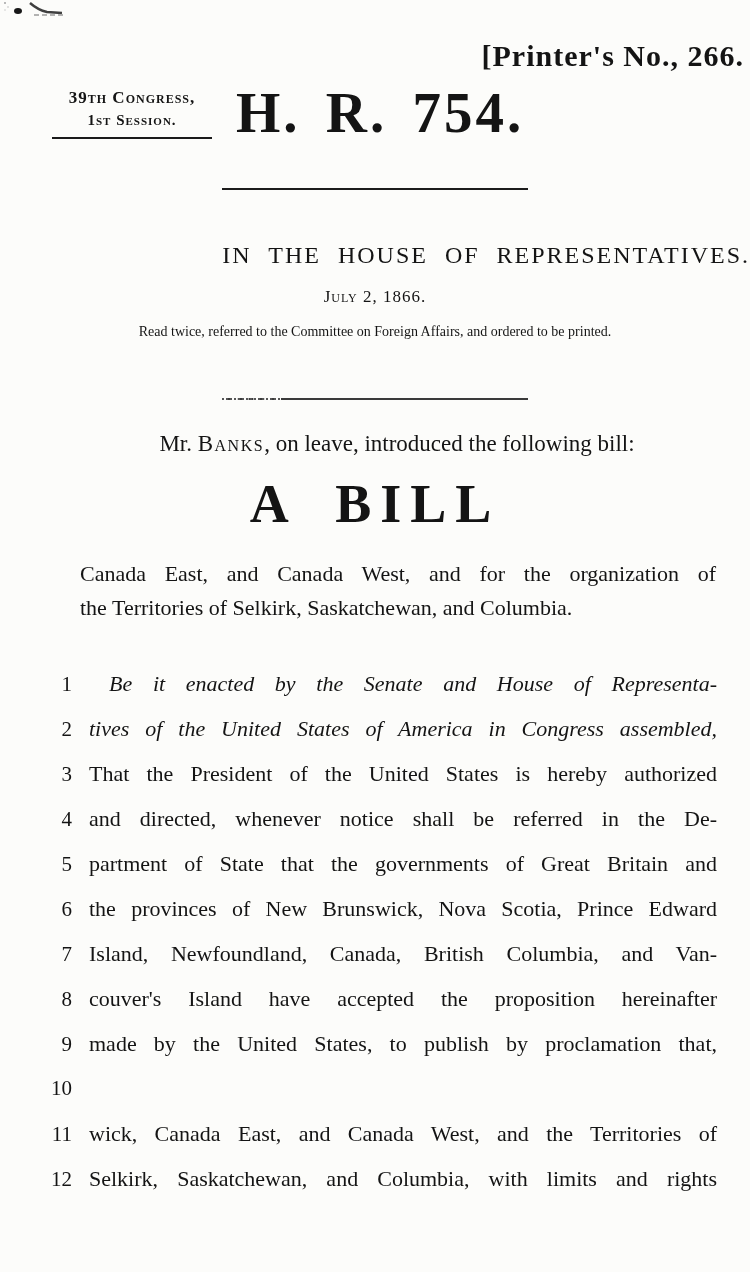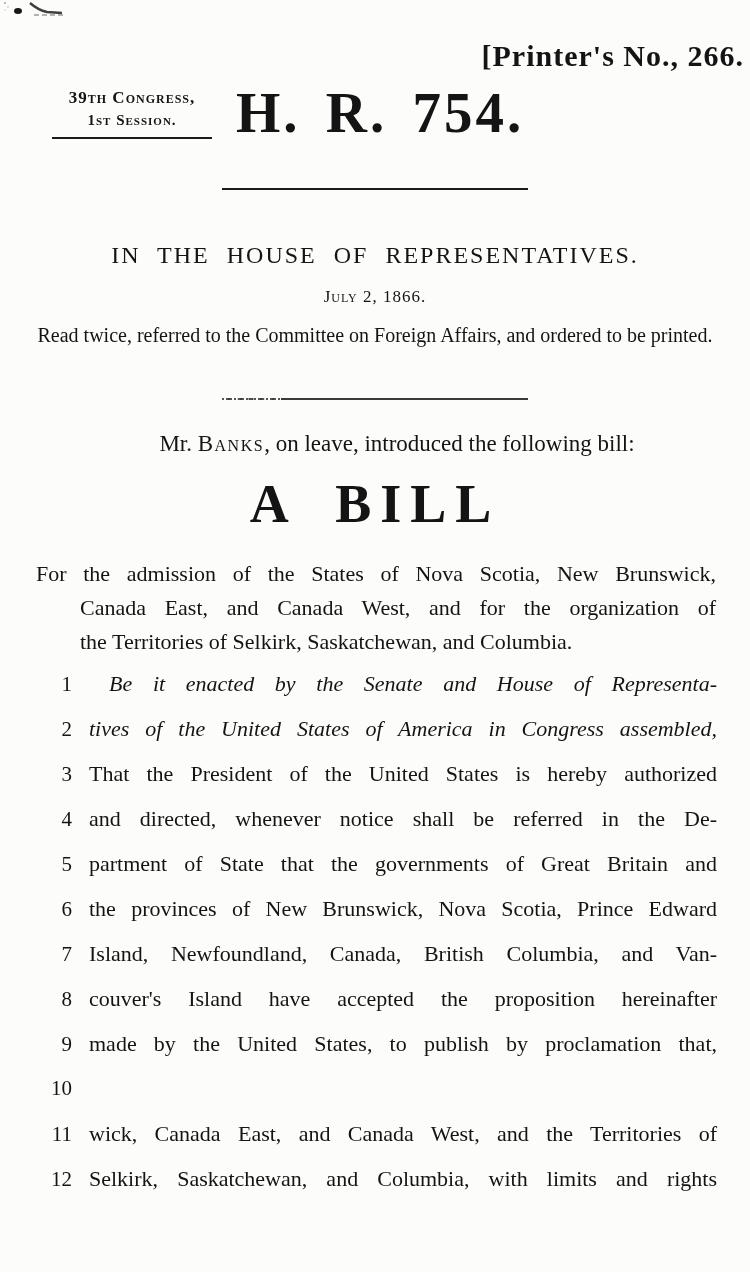--- a/index.html
+++ b/index.html
@@ -63,41 +63,41 @@
   .rule-1 {
     position: absolute;
     top: 188px; left: 222px;
     width: 306px; height: 2px;
     background: #1c1c1c;
   }
 
   .chamber-heading {
     position: absolute;
     top: 242px; left: 0; right: 0;
-    text-align: center;
+    text-align: right;
     font-size: 24px;
     letter-spacing: 2px;
     word-spacing: 9px;
     white-space: nowrap;
   }
 
   .date-line {
     position: absolute;
     top: 287px; left: 0; right: 0;
     text-align: center;
     font-size: 17px;
     font-variant: small-caps;
     letter-spacing: 1px;
   }
 
   .action-line {
     position: absolute;
     top: 324px; left: 0; right: 0;
     text-align: center;
-    font-size: 20px;
+    font-size: 14px;
     white-space: nowrap;
   }
 
   .rule-2 {
     position: absolute;
     top: 398px; left: 222px;
     width: 306px; height: 0;
     border-top: 2px solid #3a3a3a;
   }
   .rule-2::before {
@@ -210,21 +210,20 @@
 
   <div class="action-line">Read twice, referred to the Committee on Foreign Affairs, and ordered to be printed.</div>
 
   <div class="rule-2"></div>
 
   <div class="intro-line"><span>Mr. </span><span class="sponsor-name">Banks</span><span>, on leave, introduced the following bill:</span></div>
 
   <div class="bill-heading">A BILL</div>
 
   <div class="long-title">
-    <div class="title-line">For the admission of the States of Nova Scotia, New Brunswick,</div>
     <div class="title-line cont">Canada East, and Canada West, and for the organization of</div>
     <div class="title-line cont last">the Territories of Selkirk, Saskatchewan, and Columbia.</div>
   </div>
 
   <div class="body-lines">
     <div class="body-row enacting first">
       <div class="line-num">1</div>
       <div class="line-text">Be it enacted by the Senate and House of Representa-</div>
     </div>
     <div class="body-row enacting">

